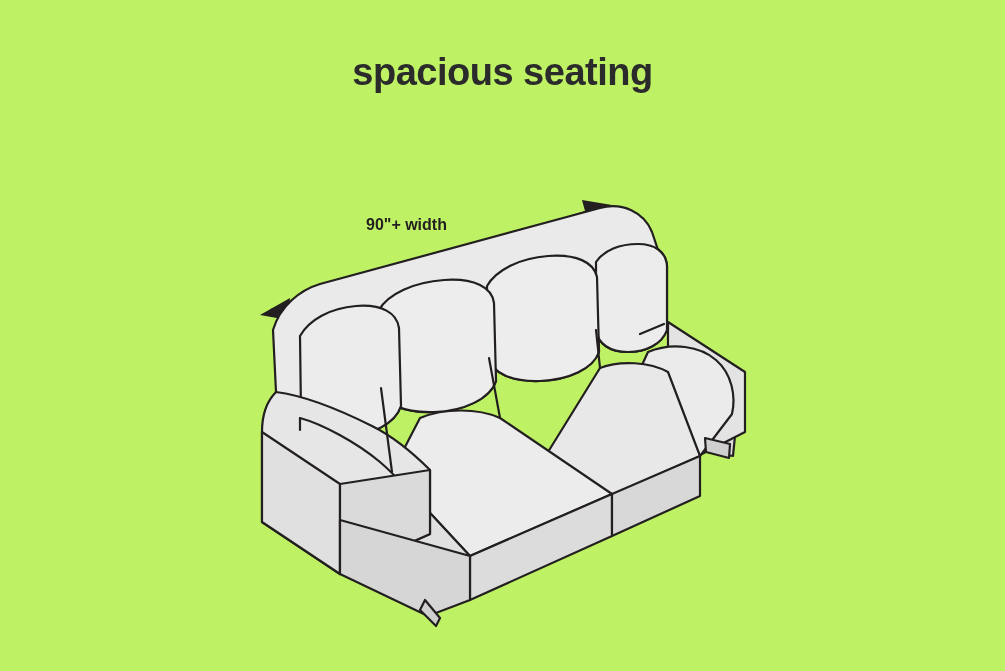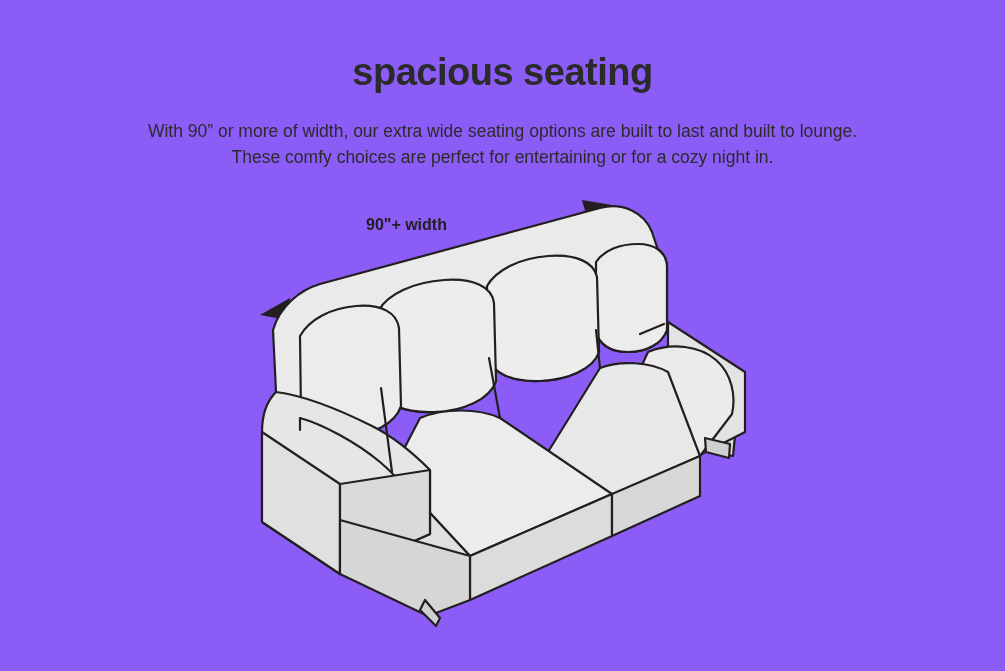--- a/index.html
+++ b/index.html
@@ -12,21 +12,21 @@
     height: 671px;
     font-family: "Liberation Sans", sans-serif;
     color: #231f20;
     position: relative;
     overflow: hidden;
   }
   .page {
     position: relative;
     width: 1005px;
     height: 671px;
-    background: #8b5cf6;
+    background: #bef264;
   }
   .headline {
     position: absolute;
     top: 52px;
     left: 0;
     width: 1005px;
     text-align: center;
     font-size: 38px;
     font-weight: bold;
     letter-spacing: -0.5px;
@@ -64,24 +64,20 @@
     white-space: nowrap;
   }
 </style>
 </head>
 <body>
 
 <div class="page">
 
   <div class="headline">spacious seating</div>
 
-  <div class="subcopy">
-    <span class="line">With 90” or more of width, our extra wide seating options are built to last and built to lounge.</span>
-    <span class="line">These comfy choices are perfect for entertaining or for a cozy night in.</span>
-  </div>
 
   <svg class="diagram" viewBox="0 0 1005 671">
 
     <g>
       <line x1="272" y1="311" x2="600" y2="209" stroke="#231f20" stroke-width="5"></line>
       <polygon points="260,315 290,298 288,320" fill="#231f20"></polygon>
       <polygon points="612,205 582,200 588,222" fill="#231f20"></polygon>
     </g>
 
     <g fill="#efefef" stroke="#231f20" stroke-width="2.2" stroke-linejoin="round" stroke-linecap="round">

